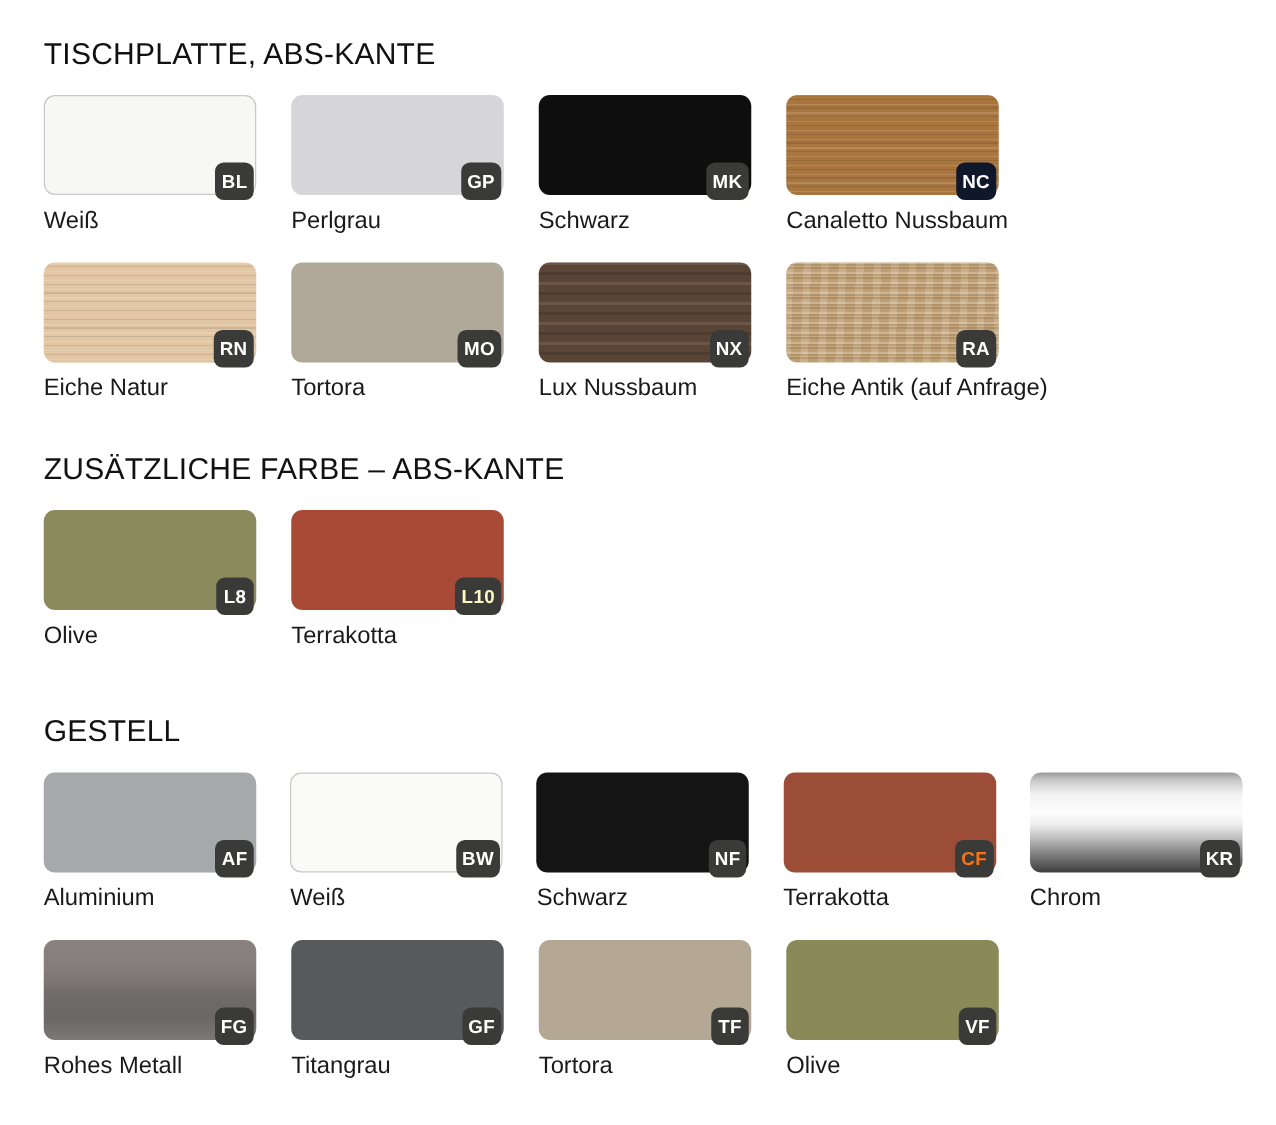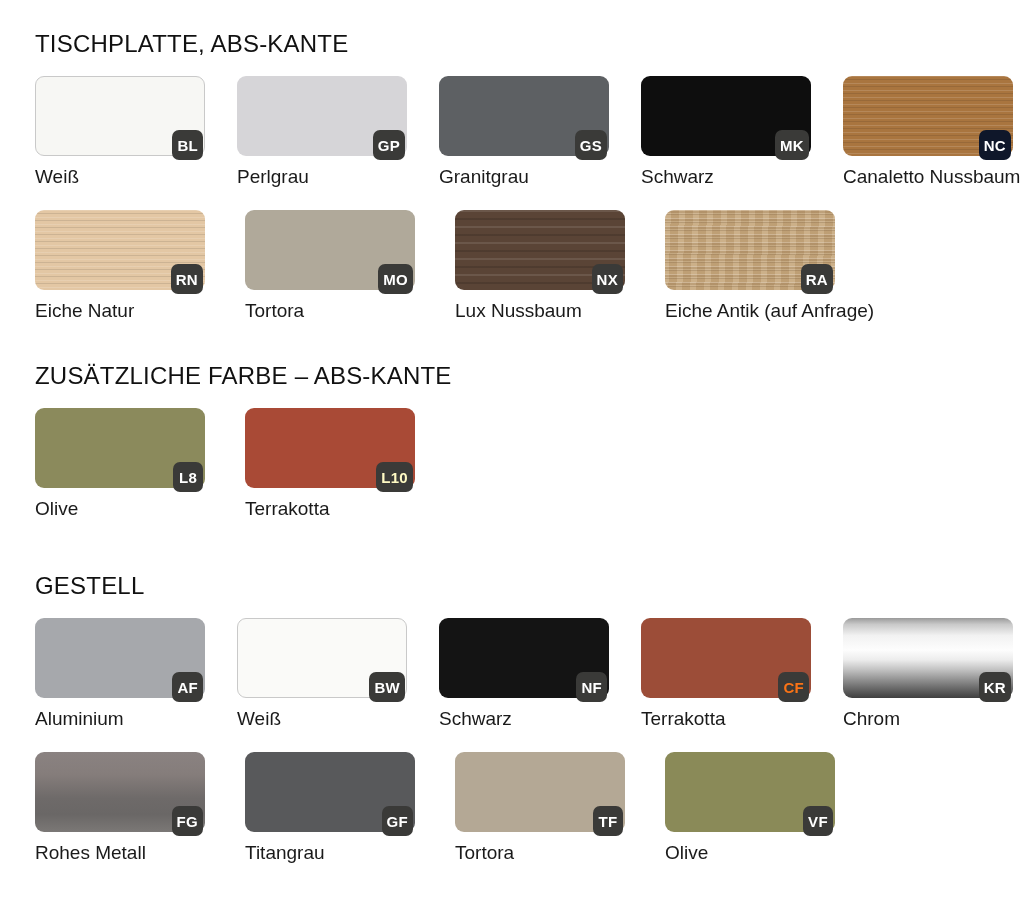--- a/index.html
+++ b/index.html
@@ -38,21 +38,21 @@
   .rows { margin-top: 18px; }
   .row {
     display: flex;
     flex-direction: row;
     align-items: flex-start;
     margin-left: 35px;
     margin-bottom: 22px;
   }
   .cell {
     width: 178px;
-    margin-right: 32px;
+    margin-right: 20px;
     position: relative;
   }
   .swatch {
     position: relative;
     width: 170px;
     height: 80px;
     border-radius: 9px;
     overflow: visible;
     box-sizing: border-box;
   }
@@ -144,27 +144,20 @@
             </div>
             <div class="cell">
               <div class="swatch">
                 <div class="fill" style="background: rgb(214, 213, 216);"></div>
                 <div class="badge" style="background: rgb(58, 58, 56); color: rgb(255, 255, 255);">GP</div>
               </div>
               <div class="label">Perlgrau</div>
             </div>
             <div class="cell">
               <div class="swatch">
-                <div class="fill" style="background: rgb(93, 96, 99);"></div>
-                <div class="badge" style="background: rgb(58, 58, 56); color: rgb(255, 255, 255);">GS</div>
-              </div>
-              <div class="label">Granitgrau</div>
-            </div>
-            <div class="cell">
-              <div class="swatch">
                 <div class="fill" style="background: rgb(14, 14, 14);"></div>
                 <div class="badge" style="background: rgb(58, 58, 56); color: rgb(255, 255, 255);">MK</div>
               </div>
               <div class="label">Schwarz</div>
             </div>
             <div class="cell">
               <div class="swatch">
                 <div class="fill" style="background: rgb(169, 117, 63);"></div>
                 <div class="grain-fine"></div>
                 <div class="badge" style="background: #0f172a; color: rgb(255, 255, 255);">NC</div>

